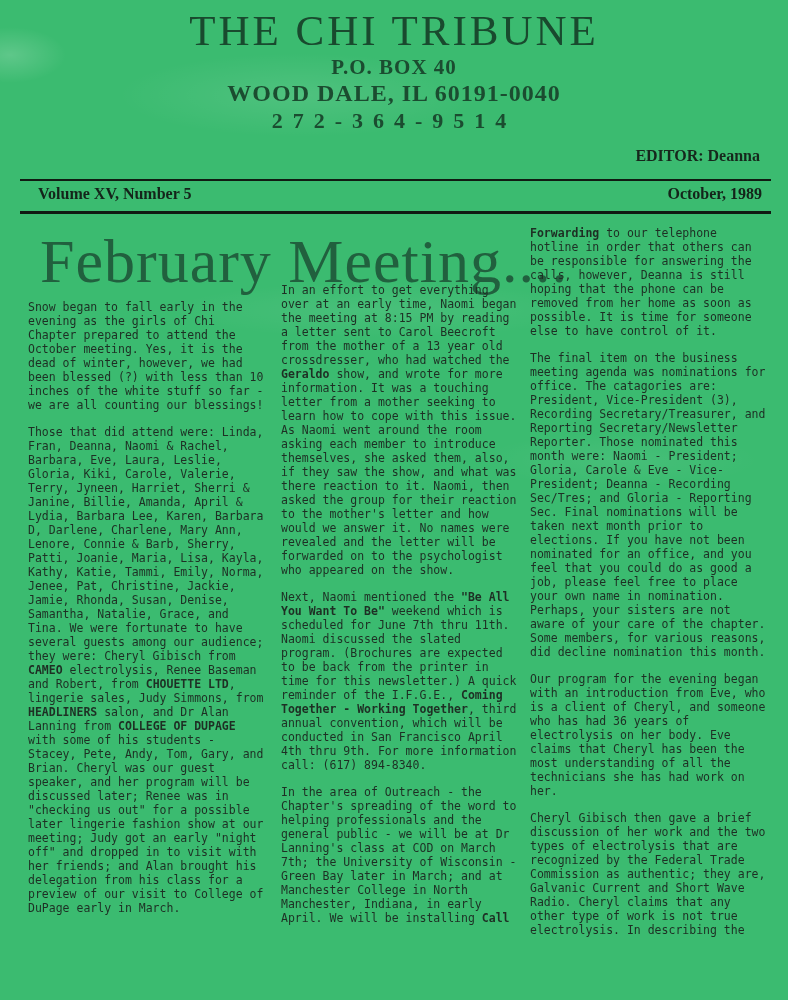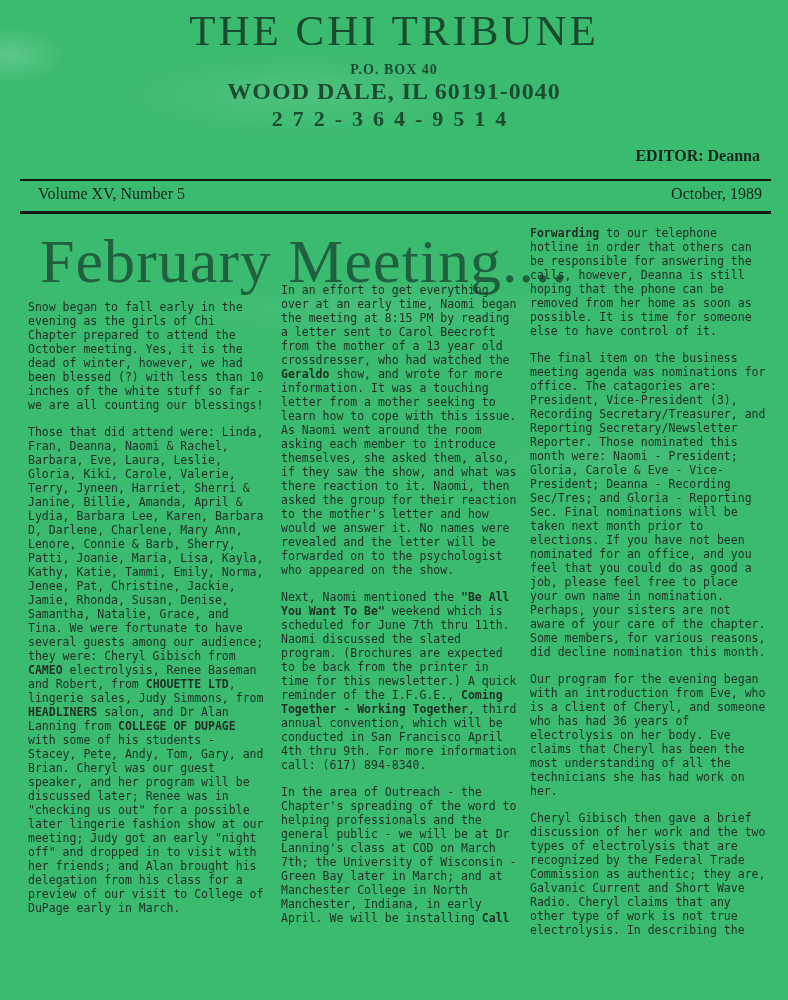--- a/index.html
+++ b/index.html
@@ -28,21 +28,21 @@
     font-family: "Liberation Serif", serif;
   }
   .masthead .title {
     margin: 0;
     font-size: 43px;
     font-weight: normal;
     letter-spacing: 3px;
     line-height: 1.05;
     color: #194a2e;
   }
-  .masthead .addr1 { font-size: 14px; font-weight: bold; margin-top: 9px; letter-spacing: 1px; }
+  .masthead .addr1 { font-size: 21px; font-weight: bold; margin-top: 2px; letter-spacing: 1px; }
   .masthead .addr2 { font-size: 24px; font-weight: bold; letter-spacing: 1px; }
   .masthead .phone { font-size: 22px; font-weight: bold; letter-spacing: 10px; margin-top: 1px; }
   .chapter {
     position: absolute; left: 27px; top: 131px;
     font-size: 13px; font-weight: bold; letter-spacing: 1px;
     color: #16271c; line-height: 1.3;
   }
   .chapter div:first-child { padding-left: 10px; }
   .editor {
     position: absolute; right: 28px; top: 147px;
@@ -50,21 +50,21 @@
     font-size: 16px; font-weight: bold; color: #16271c;
   }
   
   .rule { position: absolute; left: 20px; right: 17px; background: #101a12; }
   .rule-thin  { top: 179px; height: 2px; }
   .rule-thick { top: 211px; height: 3px; }
   .issue-bar {
     position: absolute; left: 38px; right: 26px; top: 185px;
     display: flex; justify-content: space-between;
     font-family: "Liberation Serif", serif;
-    font-size: 16px; font-weight: normal; color: #14241a;
+    font-size: 16px; font-weight: bold; color: #14241a;
   }
   
   .headline {
     position: absolute; left: 24px; top: 210px;
     margin: 16px;
     font-family: "Liberation Serif", serif;
     font-weight: normal;
     font-size: 62px;
     letter-spacing: 1px;
     color: #21603e;

